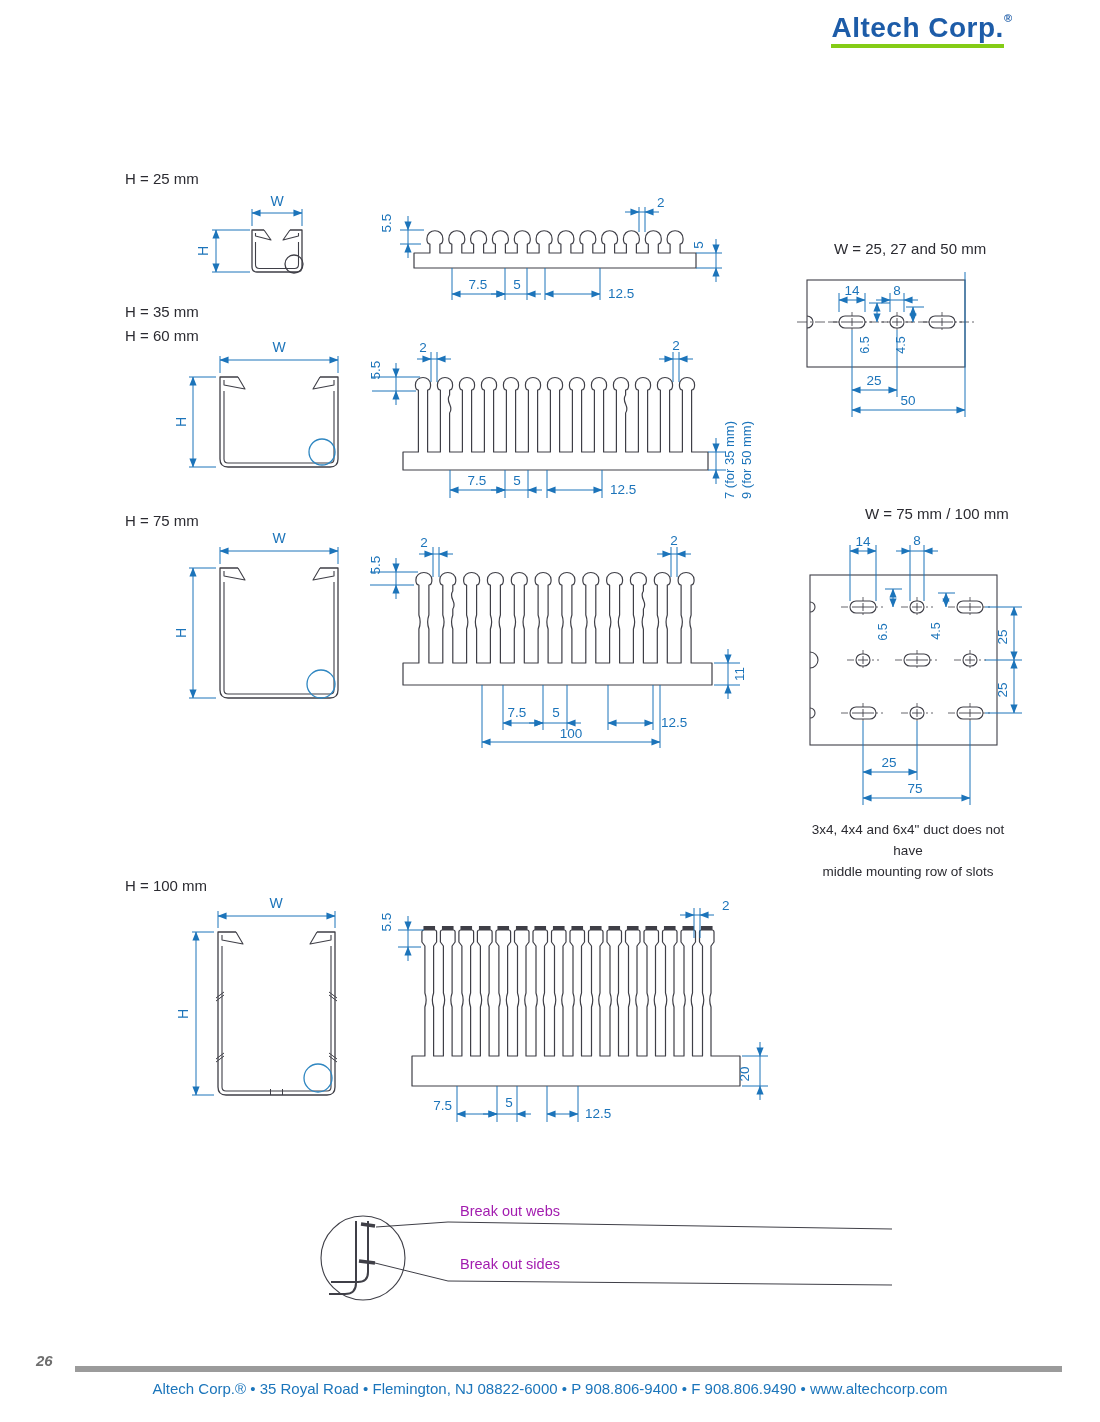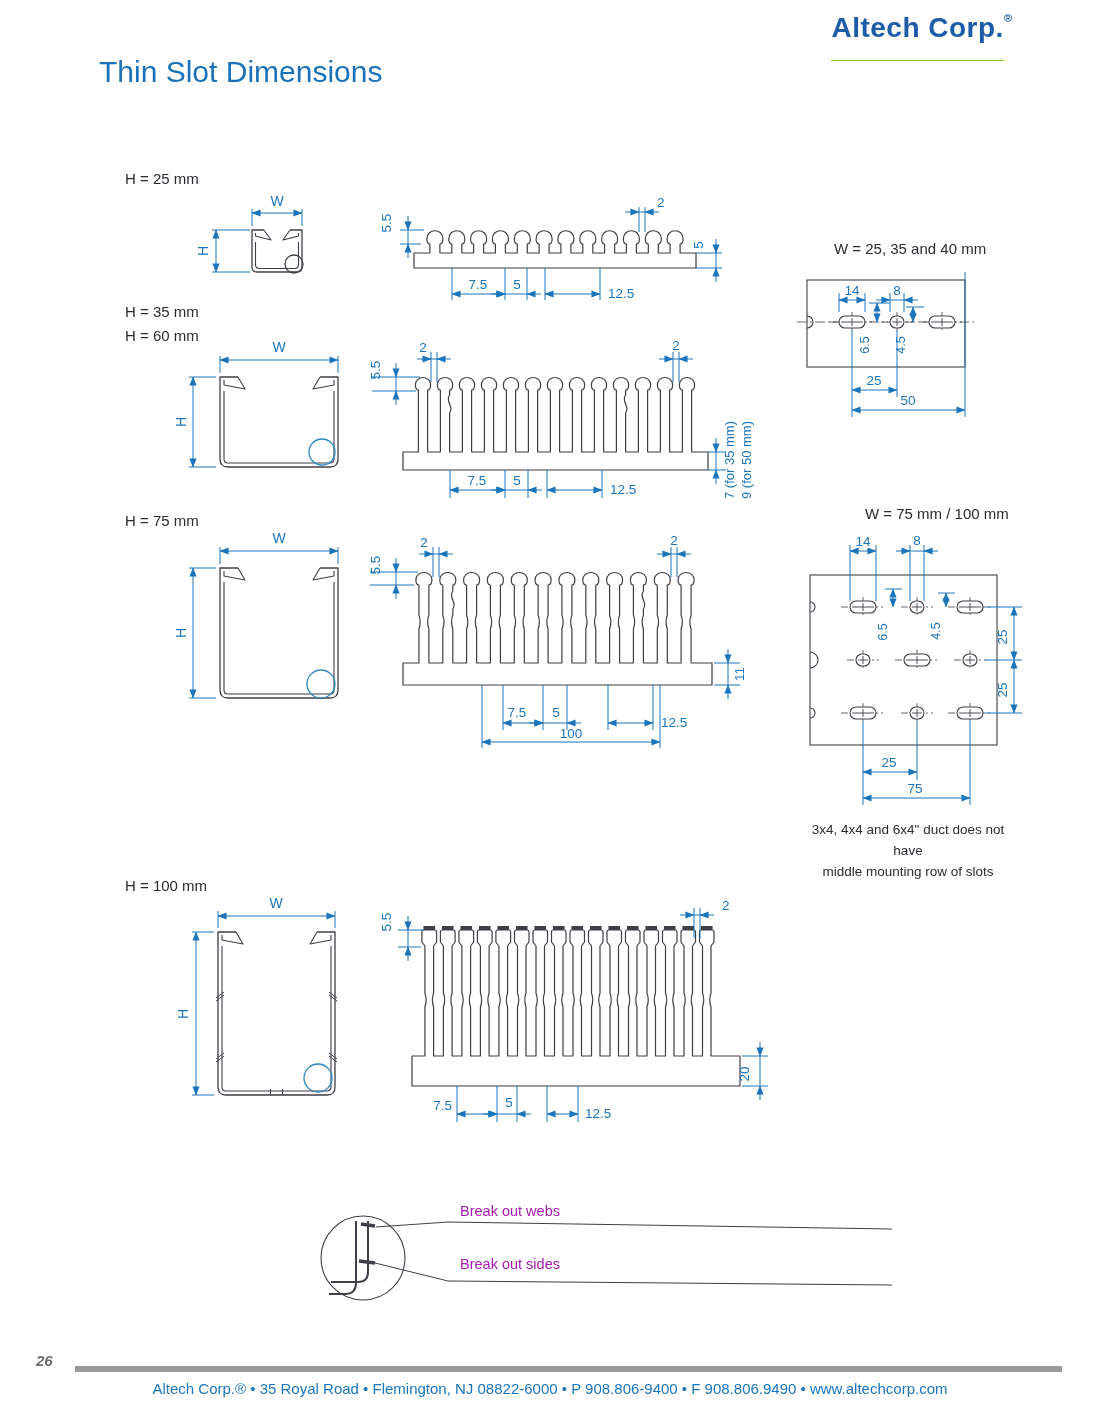--- a/index.html
+++ b/index.html
@@ -4,21 +4,21 @@
 <style>
   html,body{margin:0;padding:0;background:#fff;}
   #page{position:relative;width:1100px;height:1422px;background:#ffffff;overflow:hidden;
         font-family:"Liberation Sans",sans-serif;}
   #drawing{position:absolute;left:0;top:0;}
   #drawing text{font-family:"Liberation Sans",sans-serif;}
   .lbl{position:absolute;font-size:15px;color:#2b2b31;white-space:nowrap;margin-left:12px;}
   .title{position:absolute;left:99px;top:55px;font-size:30px;color:#1b72b8;}
   .logo-wrap{position:absolute;top:12px;right:88px;text-align:right;}
   .logo-text{display:inline-block;font-size:28px;font-weight:800;color:#1d5ca8;
-             letter-spacing:.5px;border-bottom:1px solid #84cc16;padding-bottom:16px;}
+             letter-spacing:.5px;border-bottom:4px solid #84cc16;padding-bottom:0;}
   .logo-reg{font-size:11px;font-weight:700;color:#1d5ca8;vertical-align:top;}
   .note{position:absolute;left:798px;top:820px;width:220px;text-align:center;
         font-size:13.5px;line-height:1.55;color:#2b2b31;}
   .callout{position:absolute;font-size:14.5px;color:#a21caf;white-space:nowrap;}
   .pagenum{position:absolute;left:36px;top:1352px;font-size:15px;font-weight:700;color:#6e6e6e;font-style:italic;}
   .footbar{position:absolute;left:75px;top:1366px;width:987px;height:6px;background:#9b9b9b;}
   .contact{position:absolute;left:0;top:1380px;width:1100px;text-align:center;
            font-size:15px;color:#1b75bb;}
 </style>
 </head>
@@ -405,28 +405,27 @@
           <path d="M 376 1227 L 448 1222 L 892 1229" fill="none" stroke="#3f3f47" stroke-width="1" stroke-linejoin="round"></path>
           <path d="M 375 1263 L 448 1281 L 892 1285" fill="none" stroke="#3f3f47" stroke-width="1" stroke-linejoin="round"></path>
         </g>
       </g>
   </svg>
 
   <div class="logo-wrap">
     <span class="logo-text">Altech Corp.</span><sup class="logo-reg">®</sup>
   </div>
 
-  <div class="title">Thin Slot Dimensions</div>
 
   <div class="lbl" style="left:113px;top:170px">H = 25 mm</div>
   <div class="lbl" style="left:113px;top:303px">H = 35 mm</div>
   <div class="lbl" style="left:113px;top:327px">H = 60 mm</div>
   <div class="lbl" style="left:113px;top:512px">H = 75 mm</div>
   <div class="lbl" style="left:113px;top:877px">H = 100 mm</div>
-  <div class="lbl" style="left:822px;top:240px">W = 25, 35 and 40 mm</div>
+  <div class="lbl" style="left:822px;top:240px">W = 25, 27 and 50 mm</div>
   <div class="lbl" style="left:853px;top:505px">W = 75 mm / 100 mm</div>
 
   <div class="note">
     <div>3x4, 4x4 and 6x4" duct does not have</div>
     <div>middle mounting row of slots</div>
   </div>
 
   <div class="callout" style="left:460px;top:1203px">Break out webs</div>
   <div class="callout" style="left:460px;top:1256px">Break out sides</div>
 

